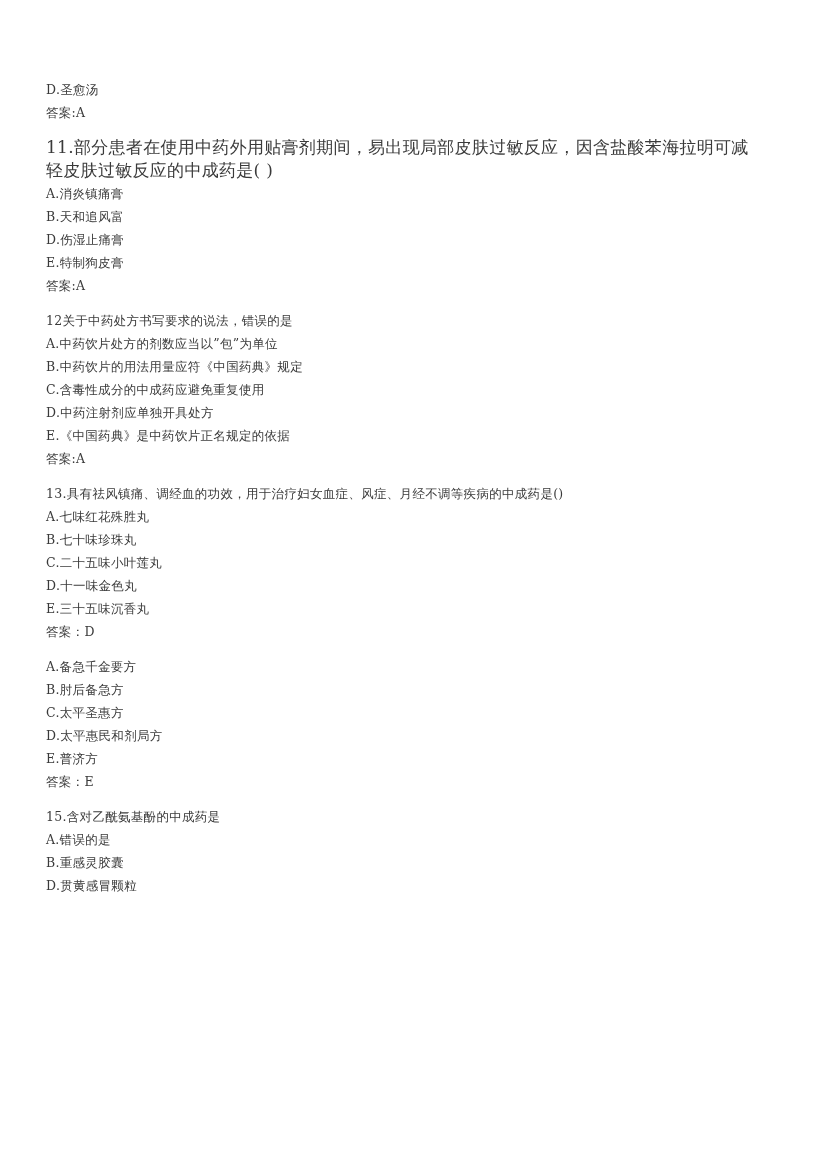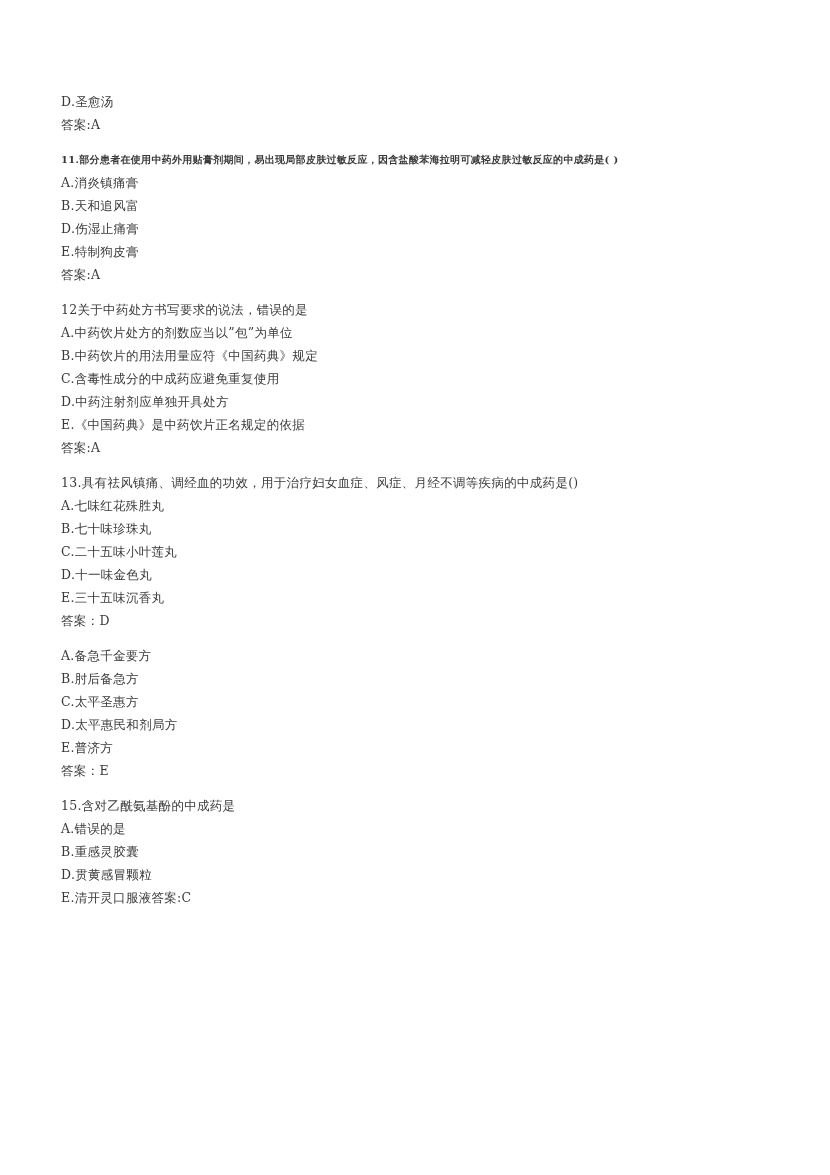--- a/index.html
+++ b/index.html
@@ -10,42 +10,40 @@
     body {
       width: 830px;
       height: 1175px;
       position: relative;
       overflow: hidden;
       font-family: "DejaVu Serif", "Liberation Serif", serif;
       color: #3a3a3a;
     }
     .page {
       position: absolute;
-      left: 61px;
+      left: 46px;
       top: 78px;
       width: 720px;
-      margin-top: 12px;
     }
     .line {
       font-size: 12.5px;
       line-height: 23px;
       height: 23px;
       white-space: nowrap;
       letter-spacing: 0.3px;
     }
     .block {
       margin-bottom: 12px;
     }
     .q-title-wrap {
-      font-size: 10px;
+      font-size: 17px;
       line-height: 23px;
       letter-spacing: 0.3px;
       white-space: normal;
       width: 715px;
-      font-weight: bold;
     }
   </style>
 </head>
 <body>
 
 <div class="page">
 
   <div class="block">
     <div class="line">D.圣愈汤</div>
     <div class="line">答案:A</div>
@@ -87,16 +85,15 @@
     <div class="line">D.太平惠民和剂局方</div>
     <div class="line">E.普济方</div>
     <div class="line">答案：E</div>
   </div>
 
   <div class="block">
     <div class="line">15.含对乙酰氨基酚的中成药是</div>
     <div class="line">A.错误的是</div>
     <div class="line">B.重感灵胶囊</div>
     <div class="line">D.贯黄感冒颗粒</div>
-    <div class="line">E.清开灵口服液答案:C</div>
   </div>
 
 </div>
 
 </body></html>

